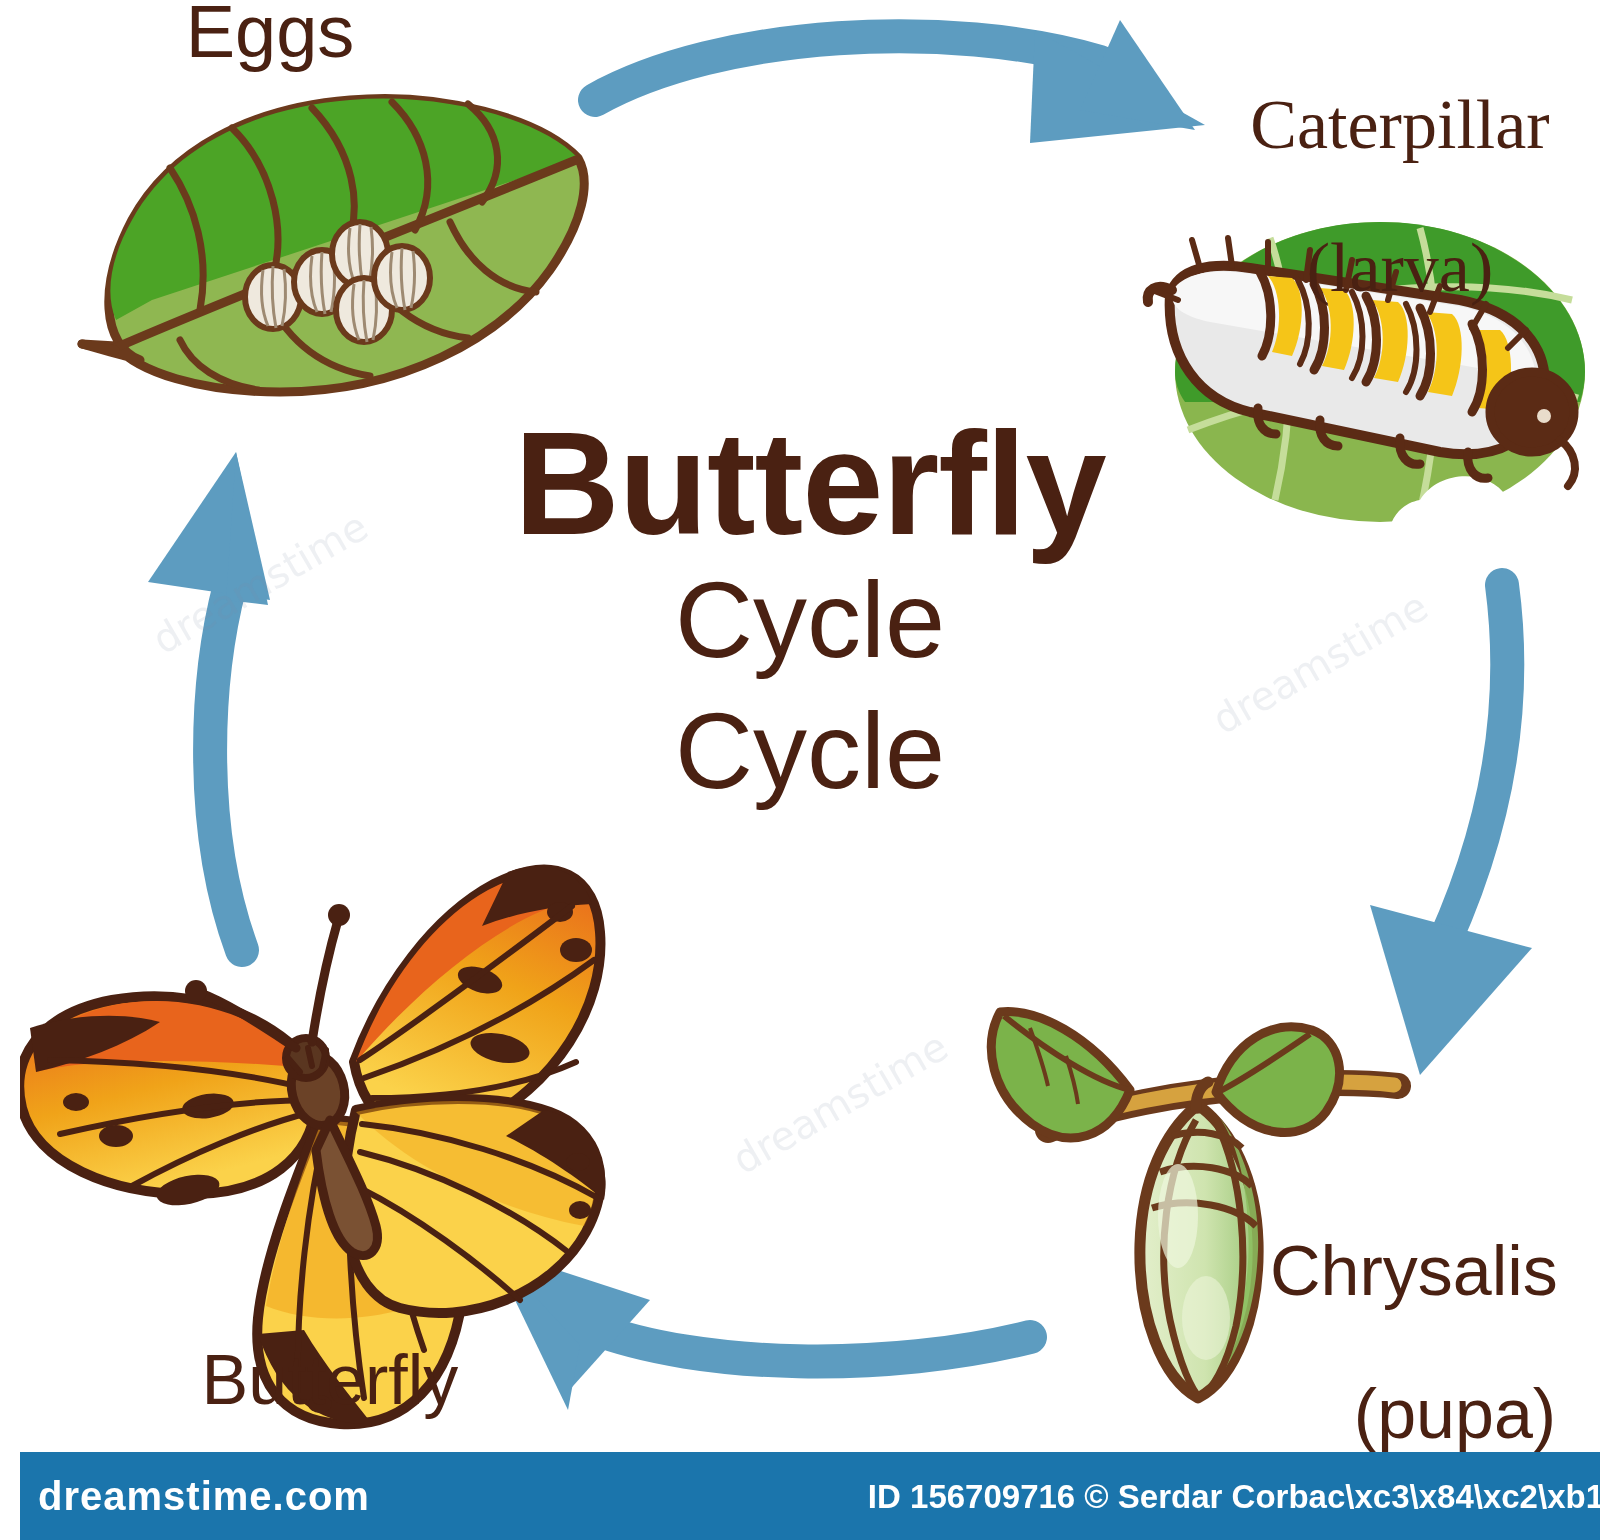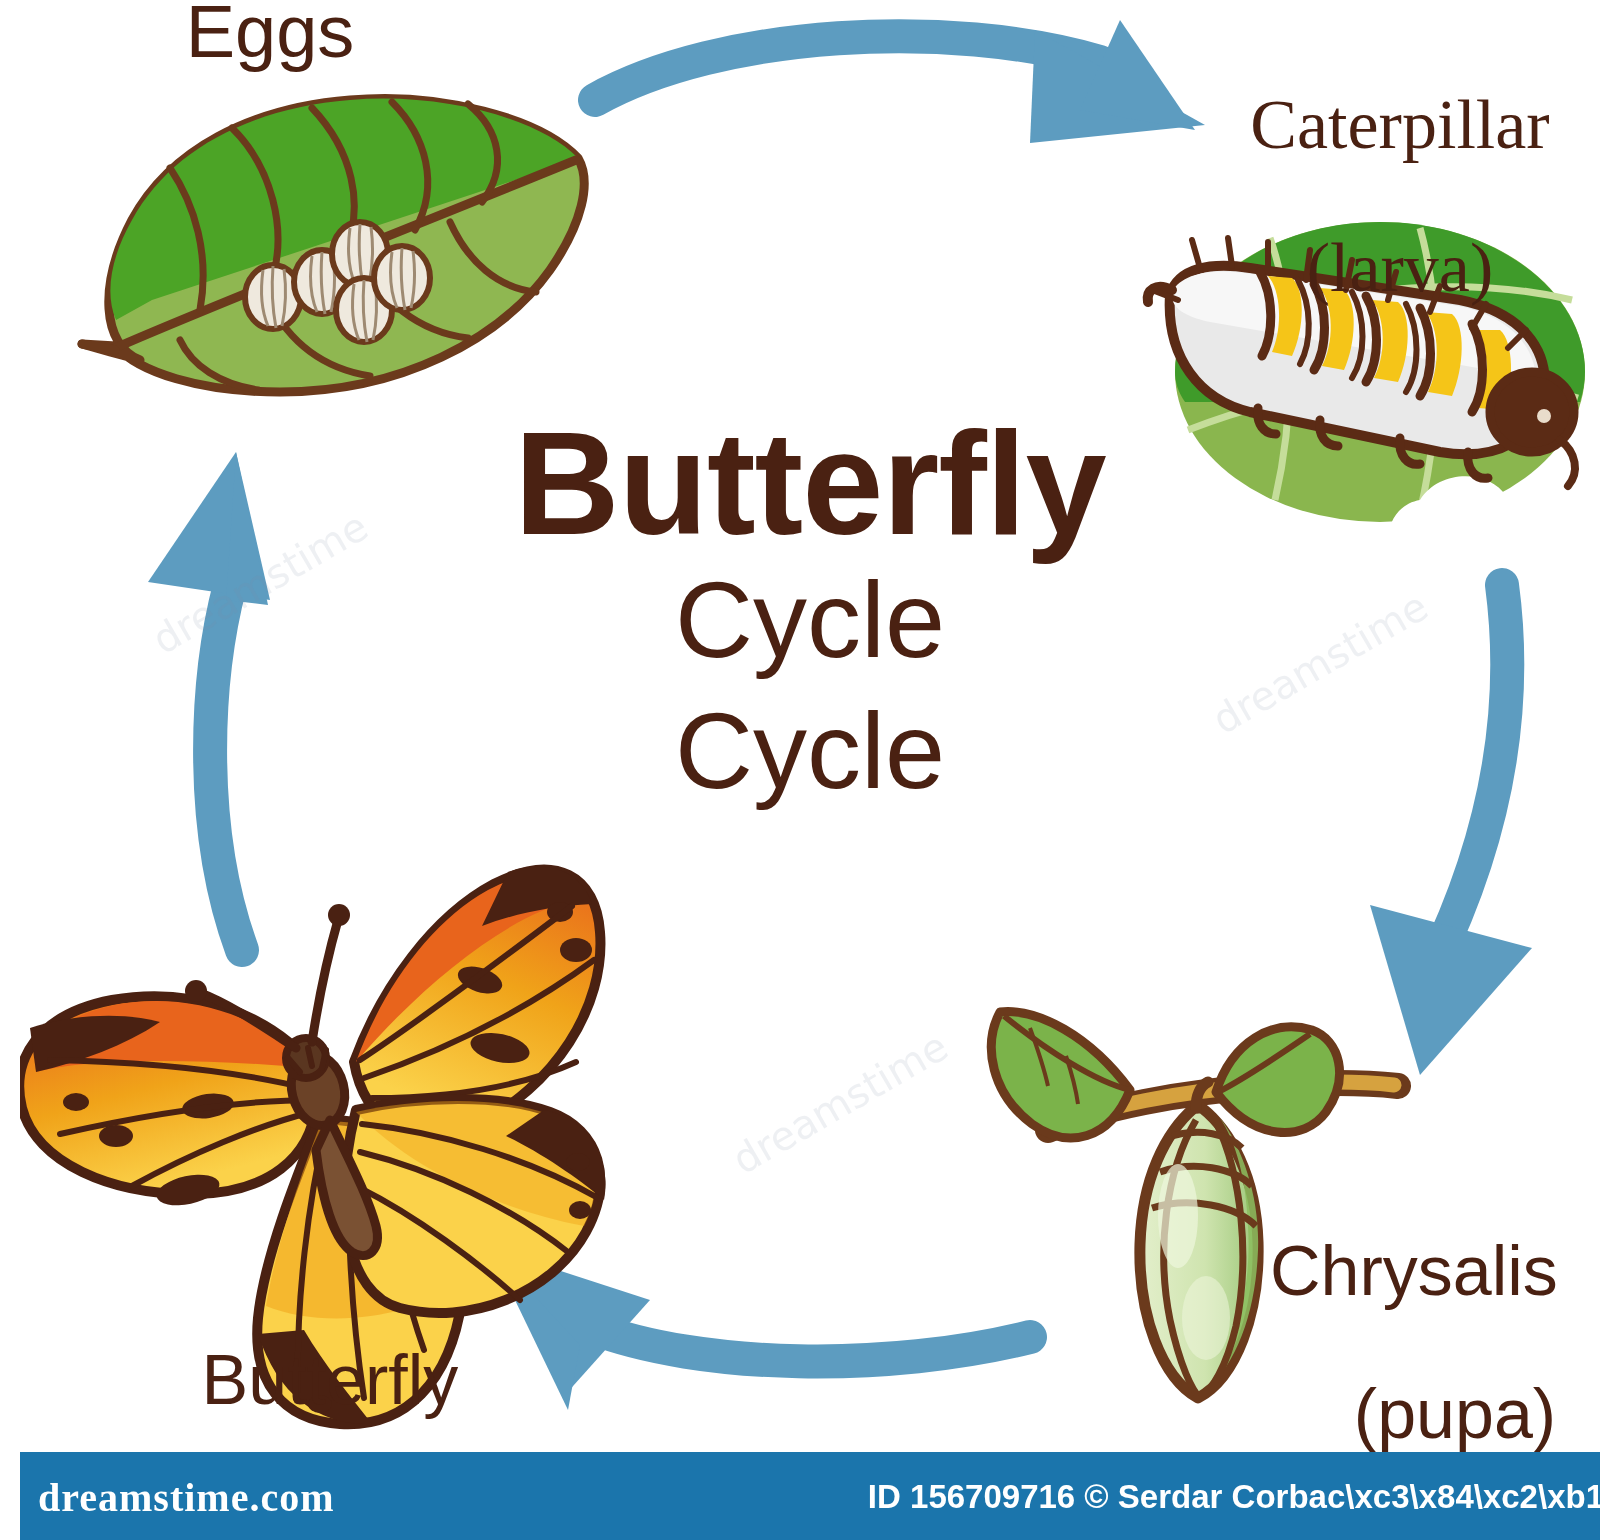--- a/index.html
+++ b/index.html
@@ -29,21 +29,21 @@
   #title-sub1{font-size:108px;font-weight:400;line-height:1.22;}
   #title-sub2{font-size:108px;font-weight:400;line-height:1.22;}
 
   #footer{
     position:absolute;left:0;top:1452px;width:1600px;height:88px;
     background:#1b75ac;
   }
   #footer-logo{
     position:absolute;left:18px;top:22px;color:#ffffff;
     font-size:40px;font-weight:bold;letter-spacing:1px;
-    font-family:Liberation Serif, serif;
+    font-family:Liberation Sans, sans-serif;
   }
   #footer-credit{
     position:absolute;right:16px;top:26px;color:#ffffff;
     font-size:33px;font-weight:bold;
     font-family:"Liberation Sans",sans-serif;white-space:nowrap;
   }
   .wm{position:absolute;color:rgba(120,140,160,.13);font-size:40px;
       font-family:"DejaVu Sans",sans-serif;transform:rotate(-30deg);
       pointer-events:none;user-select:none;}
 </style>

